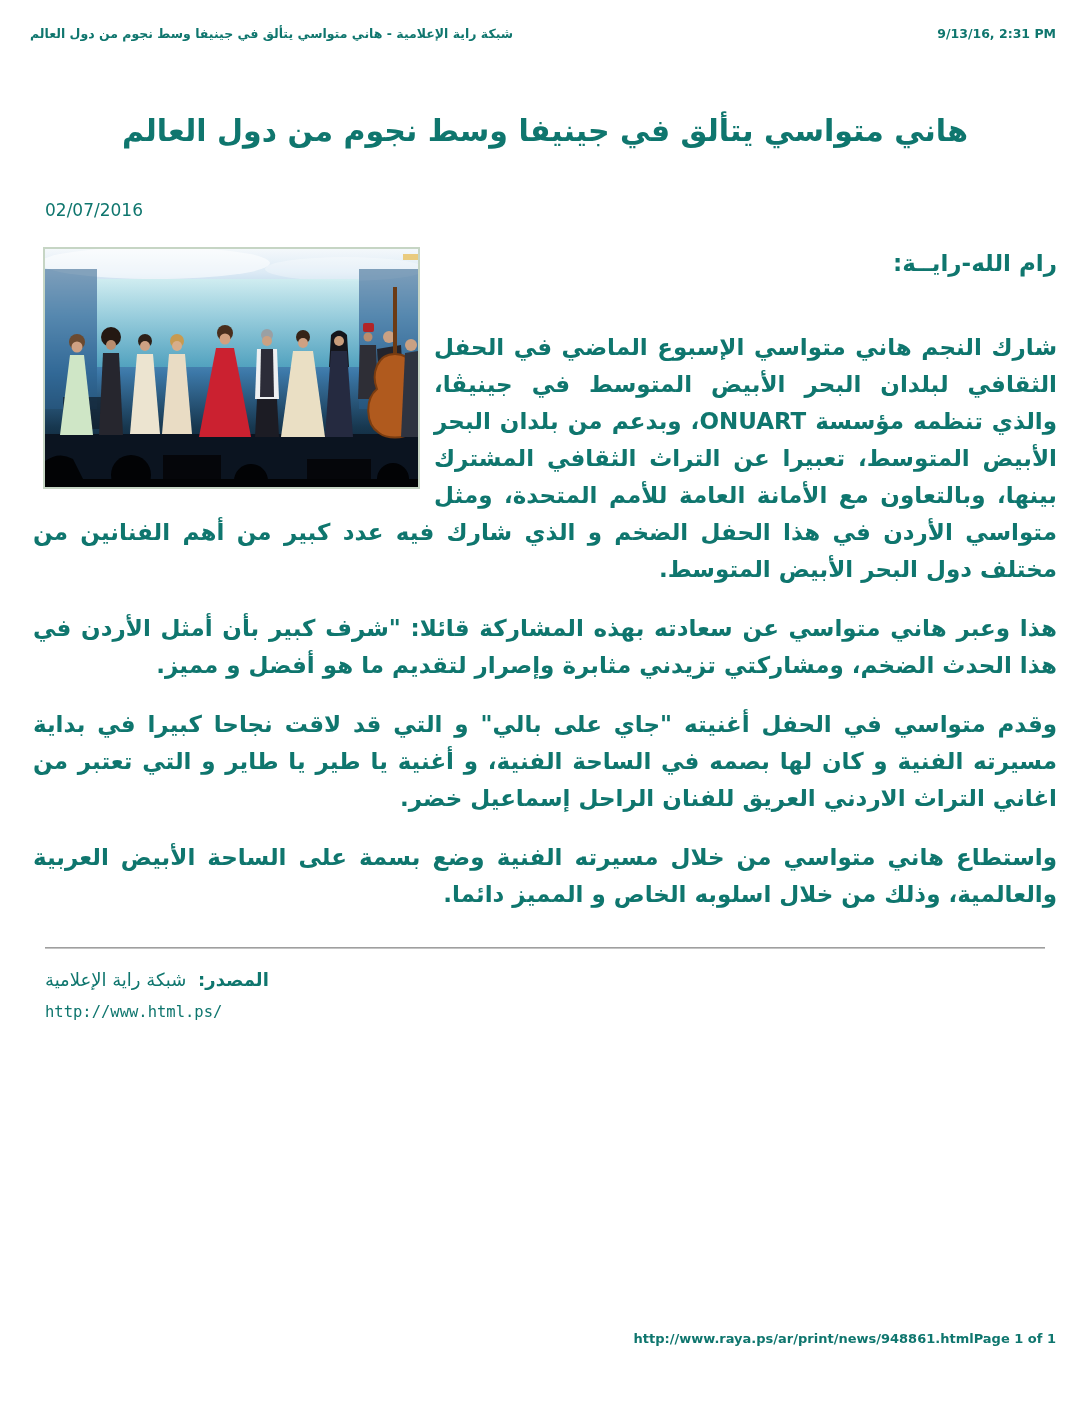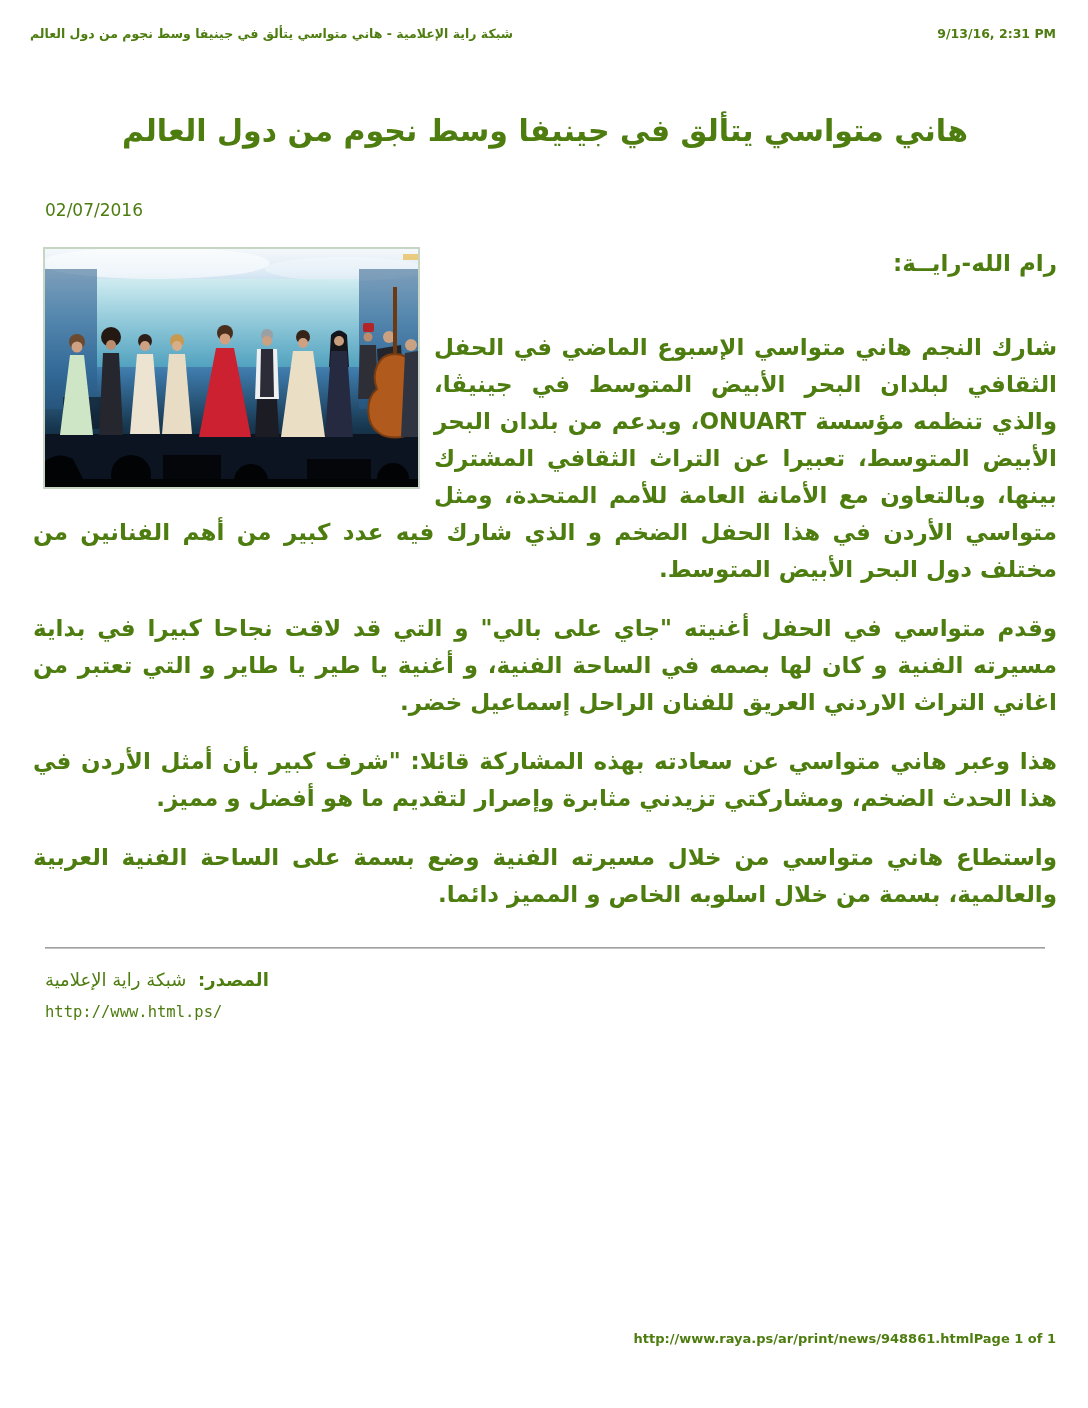--- a/index.html
+++ b/index.html
@@ -2,21 +2,21 @@
 <html><head>
 <meta charset="utf-8">
 <style>
   html, body { margin: 0; padding: 0; background: #ffffff; }
   .page {
     position: relative;
     width: 1088px;
     height: 1408px;
     background: #ffffff;
     font-family: "DejaVu Sans", sans-serif;
-    color: #4d7c0f;
+    color: #0f766e;
     overflow: hidden;
   }
 
   
   .print-header {
     position: absolute;
     top: 26px; left: 30px; right: 32px;
     display: flex;
     justify-content: space-between;
     align-items: flex-start;
@@ -191,23 +191,23 @@
           <rect x="118" y="206" width="58" height="32" fill="#05060a"></rect>
           <circle cx="206" cy="232" r="17" fill="#020305"></circle>
           <rect x="262" y="210" width="64" height="28" fill="#05060a"></rect>
           <circle cx="348" cy="230" r="16" fill="#020305"></circle>
           <rect x="0" y="230" width="373" height="8" fill="#020305"></rect>
         </svg>
       </figure>
 
       <p class="byline">رام الله-رايــة:</p>
       <p class="para">شارك النجم هاني متواسي الإسبوع الماضي في الحفل الثقافي لبلدان البحر الأبيض المتوسط في جينيڤا، والذي تنظمه مؤسسة ONUART، وبدعم من بلدان البحر الأبيض المتوسط، تعبيرا عن التراث الثقافي المشترك بينها، وبالتعاون مع الأمانة العامة للأمم المتحدة، ومثل متواسي الأردن في هذا الحفل الضخم و الذي شارك فيه عدد كبير من أهم الفنانين من مختلف دول البحر الأبيض المتوسط.</p>
+      <p class="para">هذا وعبر هاني متواسي عن سعادته بهذه المشاركة قائلا: "شرف كبير بأن أمثل الأردن في هذا الحدث الضخم، ومشاركتي تزيدني مثابرة وإصرار لتقديم ما هو أفضل و مميز.</p>
       <p class="para">وقدم متواسي في الحفل أغنيته  "جاي على بالي" و التي قد لاقت نجاحا كبيرا في بداية مسيرته الفنية و كان لها بصمه في الساحة الفنية، و أغنية يا طير يا طاير و التي تعتبر من اغاني التراث الاردني العريق للفنان الراحل إسماعيل خضر.</p>
-      <p class="para">هذا وعبر هاني متواسي عن سعادته بهذه المشاركة قائلا: "شرف كبير بأن أمثل الأردن في هذا الحدث الضخم، ومشاركتي تزيدني مثابرة وإصرار لتقديم ما هو أفضل و مميز.</p>
-      <p class="para">واستطاع هاني متواسي من خلال مسيرته الفنية وضع بسمة على الساحة الفنية العربية والعالمية، بسمة من خلال اسلوبه الخاص و المميز دائما.</p>
+      <p class="para">واستطاع هاني متواسي من خلال مسيرته الفنية وضع بسمة على الساحة الأبيض العربية والعالمية، وذلك من خلال اسلوبه الخاص و المميز دائما.</p>
     </div>
 
     <hr class="divider">
 
     <div class="source-row">
       <span class="source-inline">
         <span class="source-label">المصدر:</span>
         <span class="source-name">شبكة راية الإعلامية</span>
       </span>
     </div>

